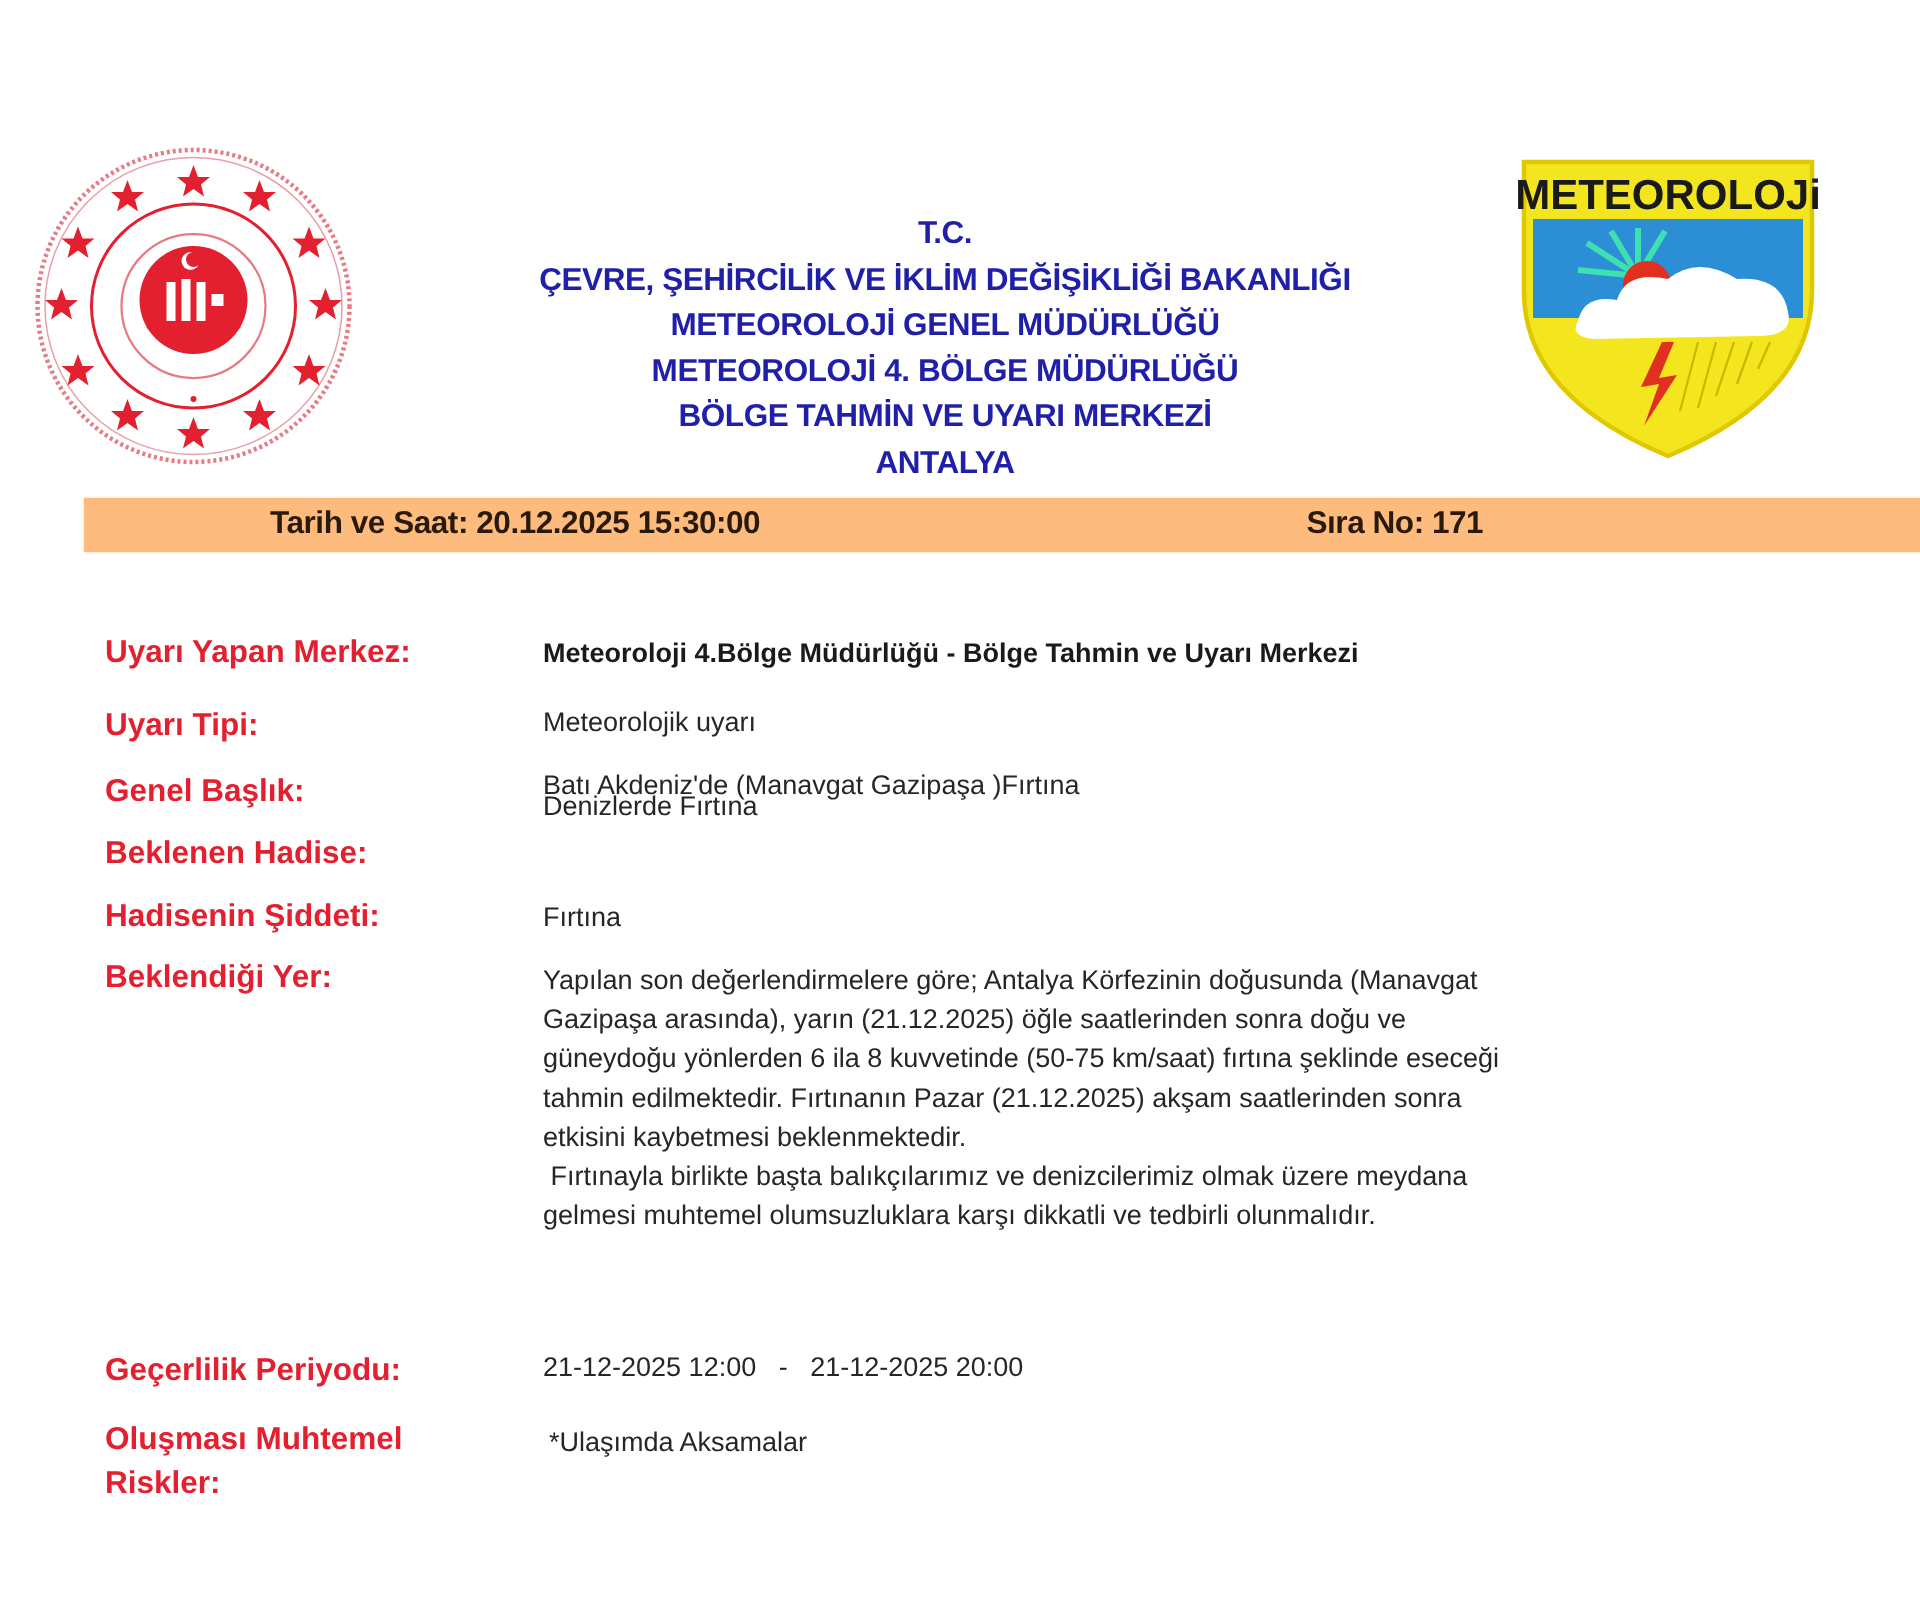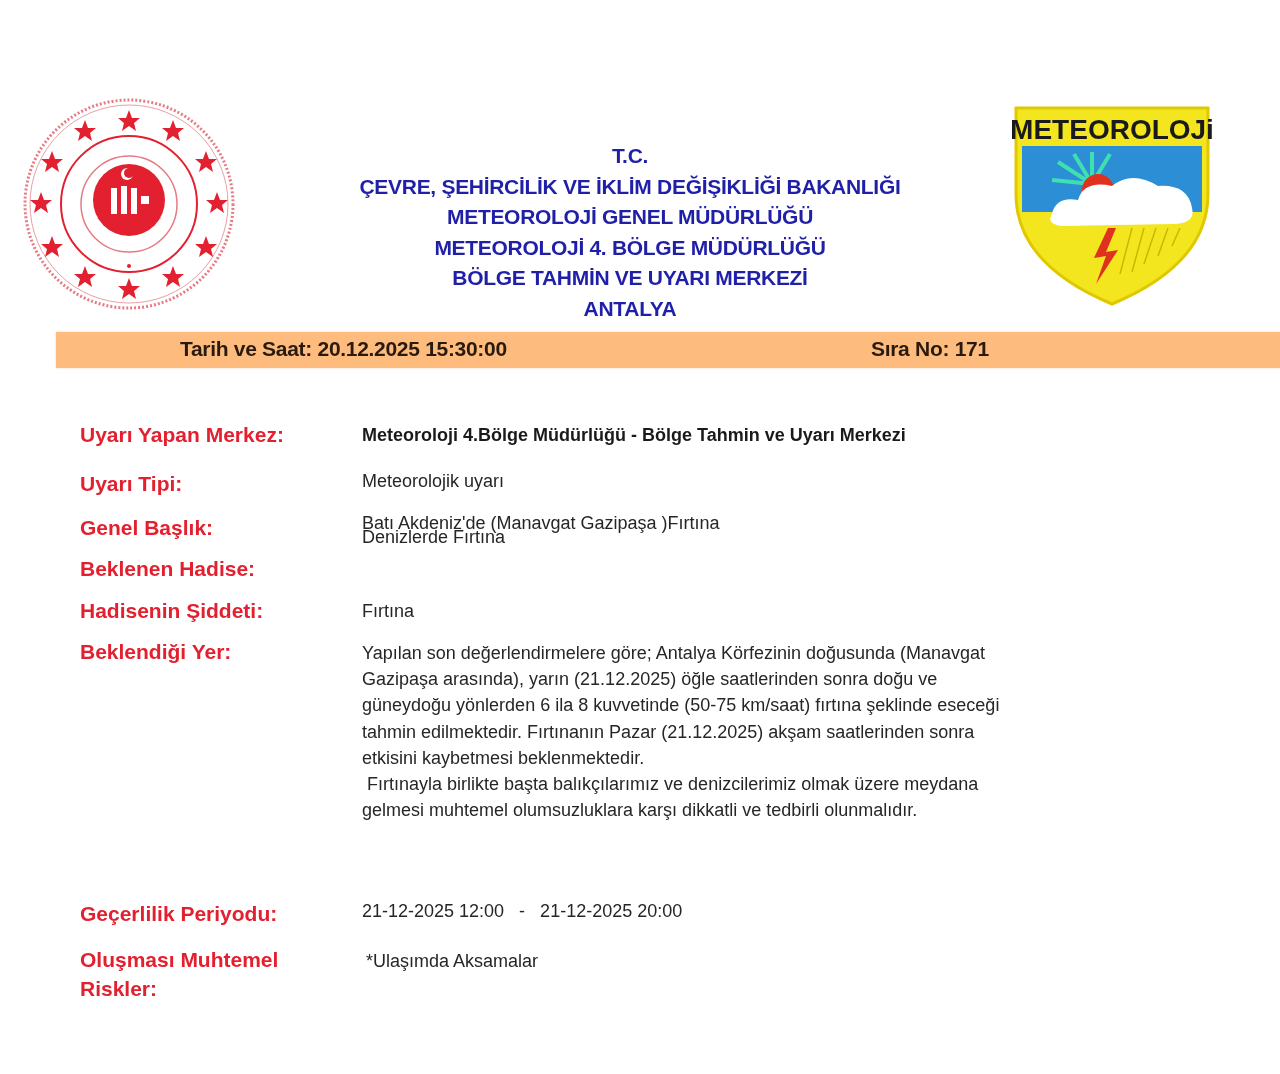--- a/index.html
+++ b/index.html
@@ -18,21 +18,21 @@
 
     
     .info-bar { position: absolute; left: 56px; top: 332px; width: 1279px; height: 36px;
                 background: #fdbc7d; box-shadow: 0 0 2px #f3d6b6; }
     .info-bar span { position: absolute; top: 5px; font-weight: bold; font-size: 21px;
                      color: #2a1a0e; letter-spacing: -0.3px; white-space: nowrap; }
     .dt-label { left: 124px; }
     .seq-label { left: 815px; }
 
     
-    .field-label { position: absolute; left: 80px; color: #e3202f; font-weight: bold;
+    .field-label { position: absolute; left: 70px; color: #e3202f; font-weight: bold;
                    font-size: 21px; line-height: 29px; white-space: nowrap; }
     .field-value { position: absolute; left: 362px; color: #262626; font-size: 18px;
                    line-height: 26px; white-space: nowrap; text-align: right; }
     .field-value.bold { font-weight: bold; color: #1a1a1a; }
     .desc { position: absolute; left: 362px; top: 640px; width: 840px; color: #262626;
             font-size: 18px; line-height: 26.2px; }
     .desc div { white-space: nowrap; }
   </style>
 </head>
 <body>

